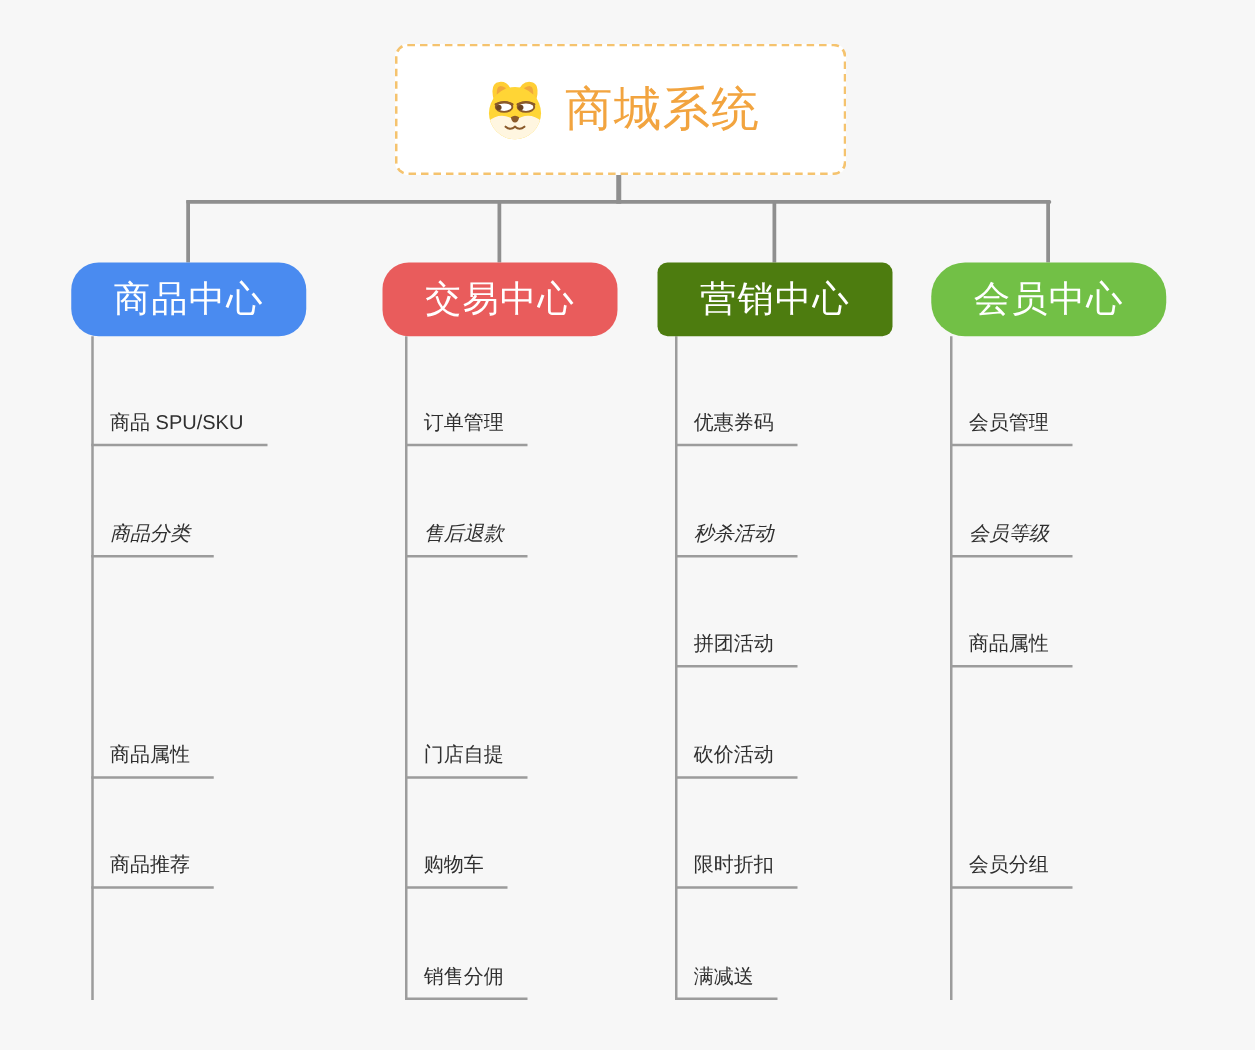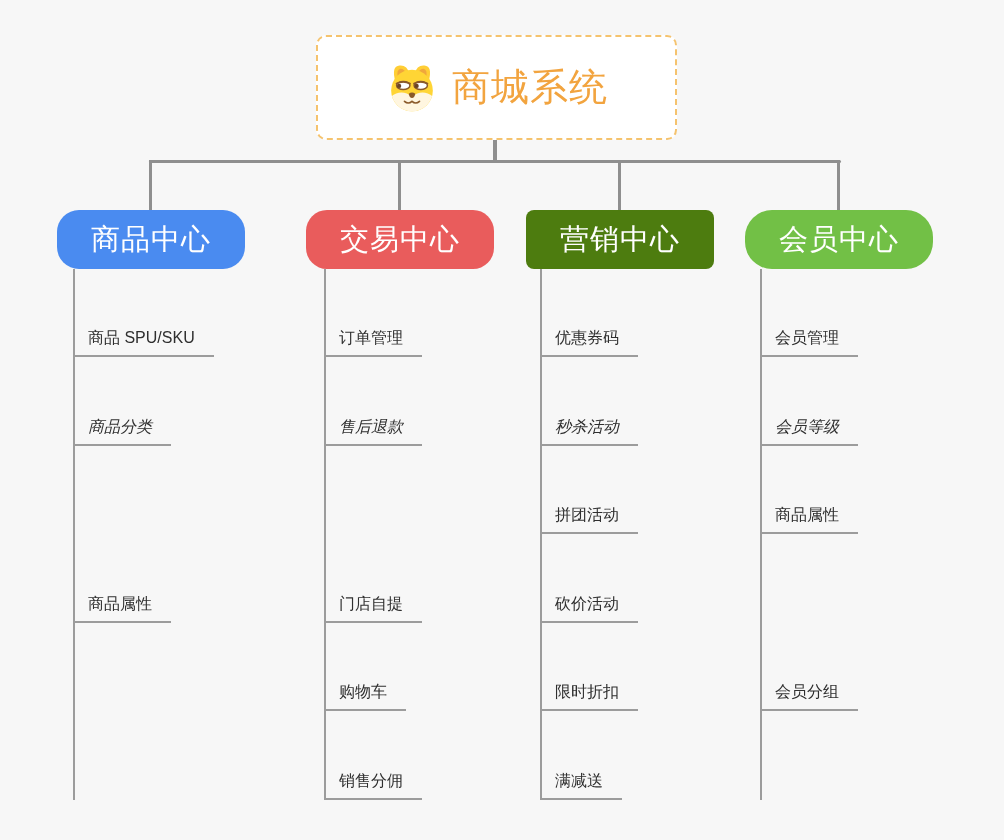--- a/index.html
+++ b/index.html
@@ -118,20 +118,21 @@
   </div>
 
   <div class="branch b0" style="background-color: rgb(74, 139, 240);">商品中心</div>
   <div class="branch b1" style="background-color: rgb(233, 92, 92); border-radius: 21px;">交易中心</div>
   <div class="branch b2" style="background-color: #4d7c0f;">营销中心</div>
   <div class="branch b3" style="background-color: rgb(114, 192, 70); border-radius: 27px;">会员中心</div>
 
   <div class="item bcol0 brow0">商品 SPU/SKU</div>
   <div class="item bcol0 brow1">商品分类</div>
   <div class="item bcol0 brow3">商品属性</div>
+  <div class="item bcol0 brow4">商品推荐</div>
 
   <div class="item bcol1 brow0">订单管理</div>
   <div class="item bcol1 brow1">售后退款</div>
   <div class="item bcol1 brow3">门店自提</div>
   <div class="item bcol1 brow4">购物车</div>
   <div class="item bcol1 brow5">销售分佣</div>
 
   <div class="item bcol2 brow0">优惠券码</div>
   <div class="item bcol2 brow1">秒杀活动</div>
   <div class="item bcol2 brow2">拼团活动</div>

